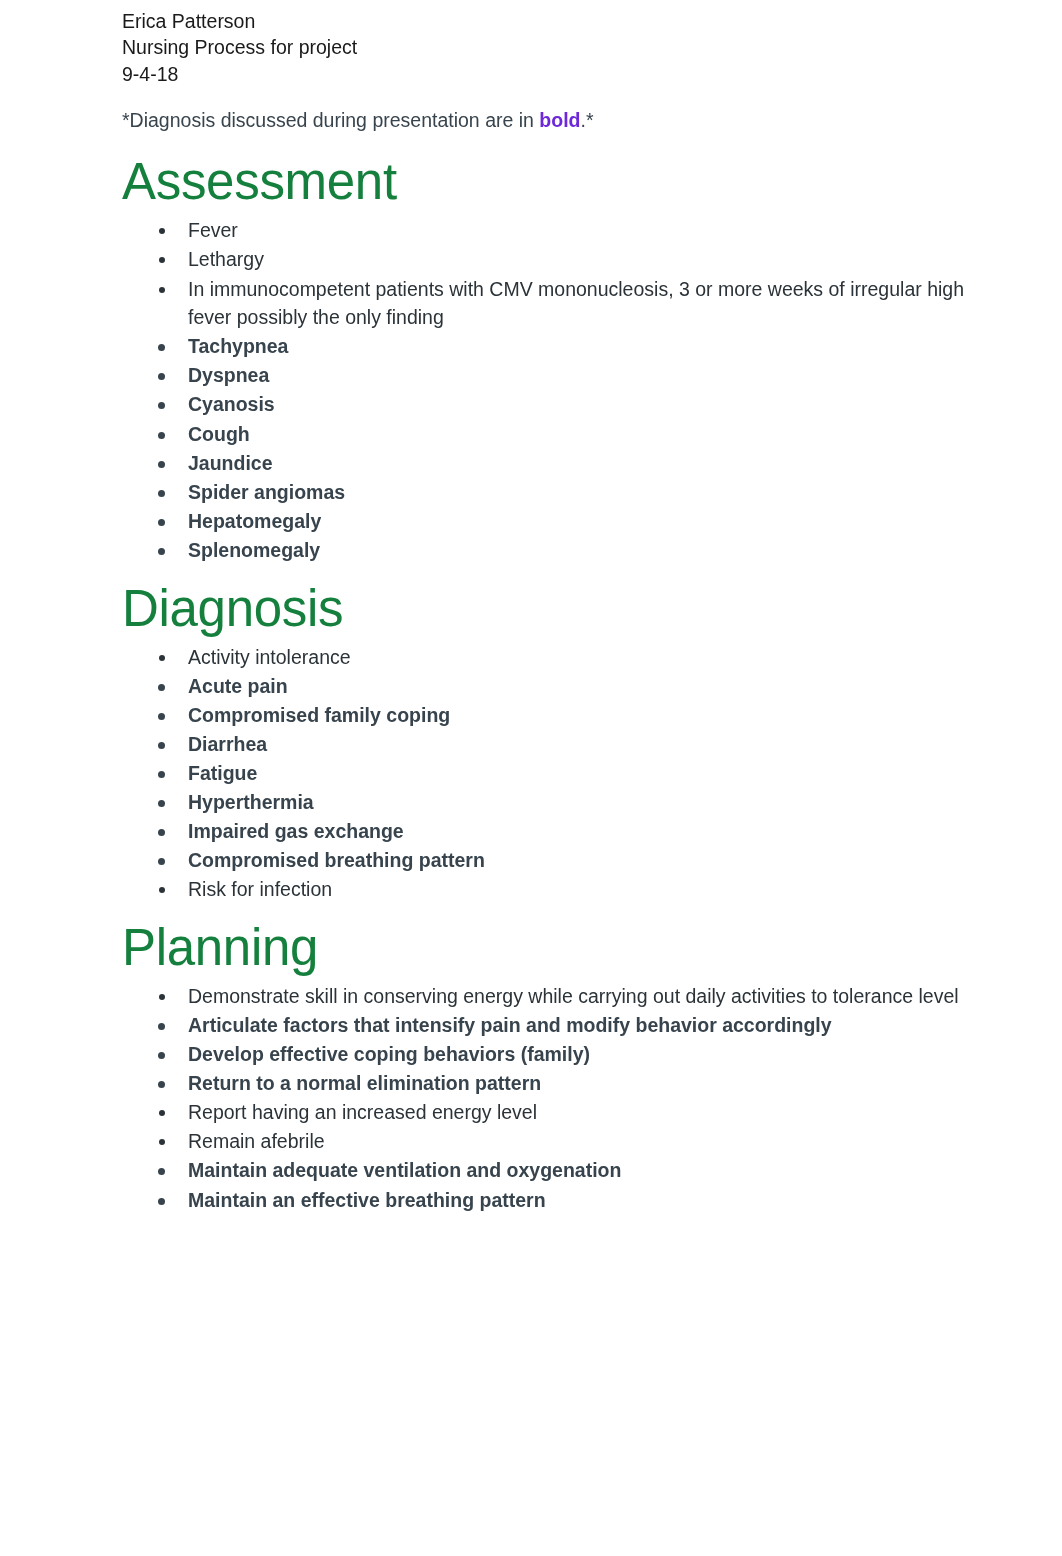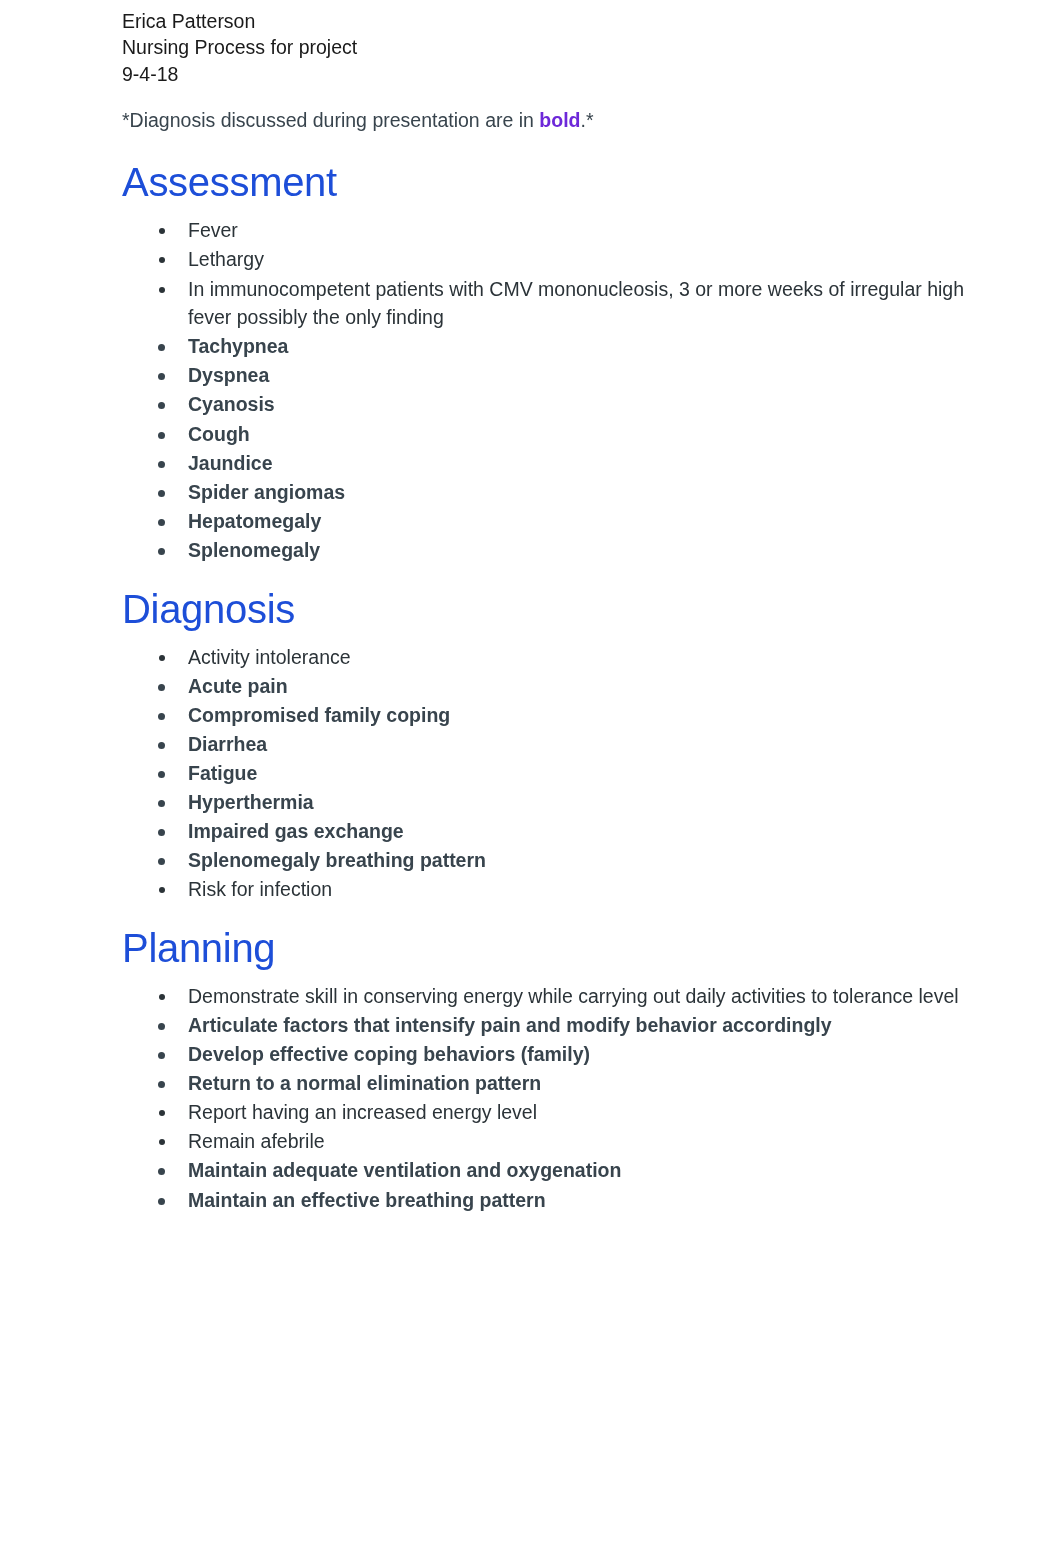--- a/index.html
+++ b/index.html
@@ -42,22 +42,22 @@
     color: #38444d;
   }
   .note-line b {
     font-weight: bold;
     color: #6d28d9;
   }
 
   
   h1.section-title {
     font-weight: normal;
-    color: #1d4ed8;
-    font-size: 40px;
+    color: #15803d;
+    font-size: 51px;
     line-height: 60px;
     margin: 12px 0 4px 0;
     letter-spacing: -0.3px;
   }
   h1.section-title.tight {
     margin-top: 14px;
   }
 
   
   ul.bullets {
@@ -129,21 +129,21 @@
 
   <h1 class="section-title tight">Diagnosis</h1>
   <ul class="bullets" id="list-1">
       <li class="bold">Activity intolerance</li>
       <li>Acute pain</li>
       <li>Compromised family coping</li>
       <li>Diarrhea</li>
       <li>Fatigue</li>
       <li>Hyperthermia</li>
       <li>Impaired gas exchange</li>
-      <li>Splenomegaly breathing pattern</li>
+      <li>Compromised breathing pattern</li>
       <li class="bold">Risk for infection</li>
     </ul>
 
   <h1 class="section-title tight">Planning</h1>
   <ul class="bullets planning" id="list-2">
       <li class="bold">Demonstrate skill in conserving energy while carrying out daily activities to tolerance level</li>
       <li>Articulate factors that intensify pain and modify behavior accordingly</li>
       <li>Develop effective coping behaviors (family)</li>
       <li>Return to a normal elimination pattern</li>
       <li class="bold">Report having an increased energy level</li>

